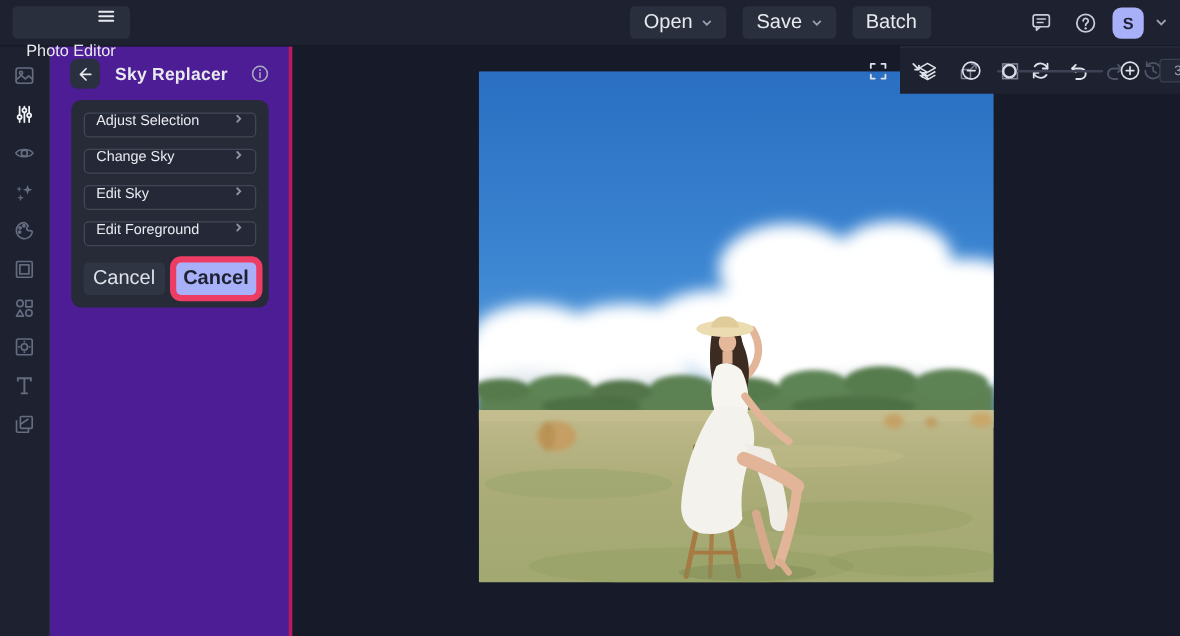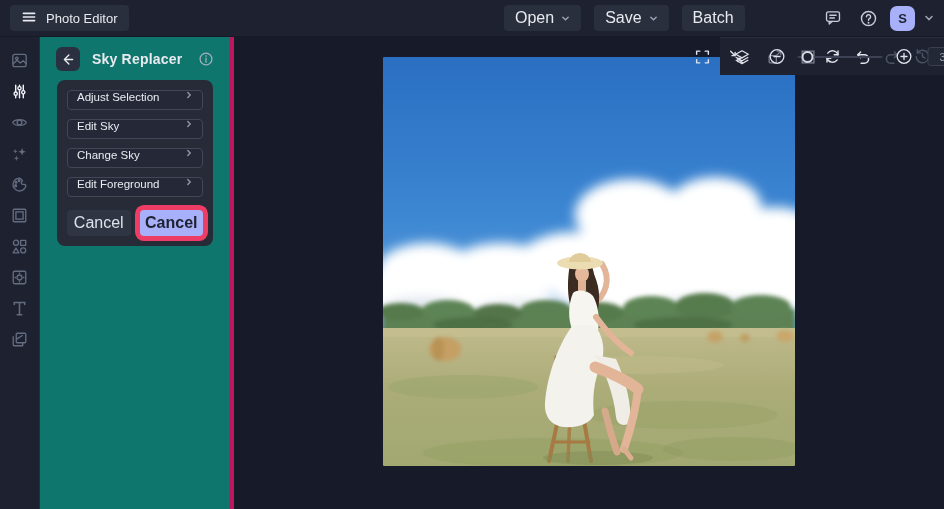--- a/index.html
+++ b/index.html
@@ -3,22 +3,22 @@
 <meta charset="utf-8">
 <style>
   * { margin:0; padding:0; box-sizing:border-box; }
   html,body { width:944px; height:509px; overflow:hidden; background:#171a28;
               font-family:"Liberation Sans", sans-serif; color:#e8eaef; }
   .app { width:944px; height:509px; display:flex; flex-direction:column; }
 
   
   .topbar { height:37px; background:#1e2230; display:flex; align-items:center;
             padding:0 10px; position:relative; flex:0 0 37px; border-bottom:1px solid #161a26; }
-  .chip { display:flex; align-items:center; gap:9px; background:#2a2f3d; border-radius:4px;
-          height:26px; padding:0 11px; font-size:13px; color:#e8eaef; cursor:pointer; }
+  .chip { display:flex; align-items:flex-end; gap:9px; background:#2a2f3d; border-radius:4px;
+          height:26px; padding:0 11px; font-size:13px; color:#e8eaef; cursor:pointer;flex-direction:column; }
   .tb-center { position:absolute; left:504px; top:5px; display:flex; gap:13px; }
   .tb-btn { display:flex; align-items:center; gap:7px; background:#2a2f3d; border-radius:4px;
             height:26px; padding:0 11px; font-size:16px; color:#e8eaef; border:none; cursor:pointer; }
   .tb-right { margin-left:auto; display:flex; align-items:center; gap:9px; }
   .iconbtn { width:26px; height:26px; display:flex; align-items:center; justify-content:center;
              color:#c7ccd8; background:transparent; border:none; cursor:pointer; border-radius:5px; }
   .avatar { width:25px; height:25px; border-radius:7px; background:#a7b0f8; color:#1e2230;
             font-size:13px; font-weight:bold; display:flex; align-items:center; justify-content:center; cursor:pointer; }
   .chev { color:#9aa1b3; display:flex; }
 
@@ -26,21 +26,21 @@
   .body { flex:1; display:flex; min-height:0; }
 
   
   .rail { width:40px; background:#1e2230; border-right:1px solid #282d3b; display:flex;
           flex-direction:column; align-items:center; padding-top:9px; gap:3px; flex:0 0 40px; }
   .rail .tool { width:28px; height:28px; display:flex; align-items:center; justify-content:center;
                 color:#646c80; cursor:pointer; border-radius:6px; }
   .rail .tool.active { color:#f0f2f7; }
 
   
-  .panel { width:194px; background:#0f766e; flex:0 0 194px; border-right:5px solid #be185d; }
+  .panel { width:194px; background:#4c1d95; flex:0 0 194px; border-right:3px solid #be185d; }
   .panel-head { display:flex; align-items:center; padding:10px 14px 8px 16px; }
   .back-btn { width:24px; height:24px; background:#2b3040; border:none; border-radius:6px;
               color:#e8eaef; display:flex; align-items:center; justify-content:center; cursor:pointer; }
   .panel-title { font-size:14px; font-weight:bold; margin-left:12px; letter-spacing:.2px; }
   .info-btn { margin-left:auto; background:none; border:none; color:#aab0bf; width:18px; height:18px;
               display:flex; align-items:center; justify-content:center; cursor:pointer; }
   .card { margin:1px 16px 0 17px; background:#272b38; border-radius:8px; padding:10px; }
   .item-btn { width:100%; height:20px; margin-bottom:9px; background:#252937; border:1px solid #414757;
               border-radius:4px; display:flex; align-items:flex-start; justify-content:space-between;
               padding:0 9px; font-size:11.5px; color:#e9ebf1; cursor:pointer; }
@@ -231,29 +231,29 @@
       <div class="card">
         <div class="item-btn">
           <span>Adjust Selection</span>
           <span class="arr">
             <svg width="8" height="8" viewBox="0 0 10 10" fill="none" stroke="currentColor" stroke-width="1.8" stroke-linecap="round">
                 <path d="M3.5 2 6.5 5 3.5 8"></path>
               </svg>
           </span>
         </div>
         <div class="item-btn">
-          <span>Edit Sky</span>
+          <span>Change Sky</span>
           <span class="arr">
             <svg width="8" height="8" viewBox="0 0 10 10" fill="none" stroke="currentColor" stroke-width="1.8" stroke-linecap="round">
                 <path d="M3.5 2 6.5 5 3.5 8"></path>
               </svg>
           </span>
         </div>
         <div class="item-btn">
-          <span>Change Sky</span>
+          <span>Edit Sky</span>
           <span class="arr">
             <svg width="8" height="8" viewBox="0 0 10 10" fill="none" stroke="currentColor" stroke-width="1.8" stroke-linecap="round">
                 <path d="M3.5 2 6.5 5 3.5 8"></path>
               </svg>
           </span>
         </div>
         <div class="item-btn">
           <span>Edit Foreground</span>
           <span class="arr">
             <svg width="8" height="8" viewBox="0 0 10 10" fill="none" stroke="currentColor" stroke-width="1.8" stroke-linecap="round">

